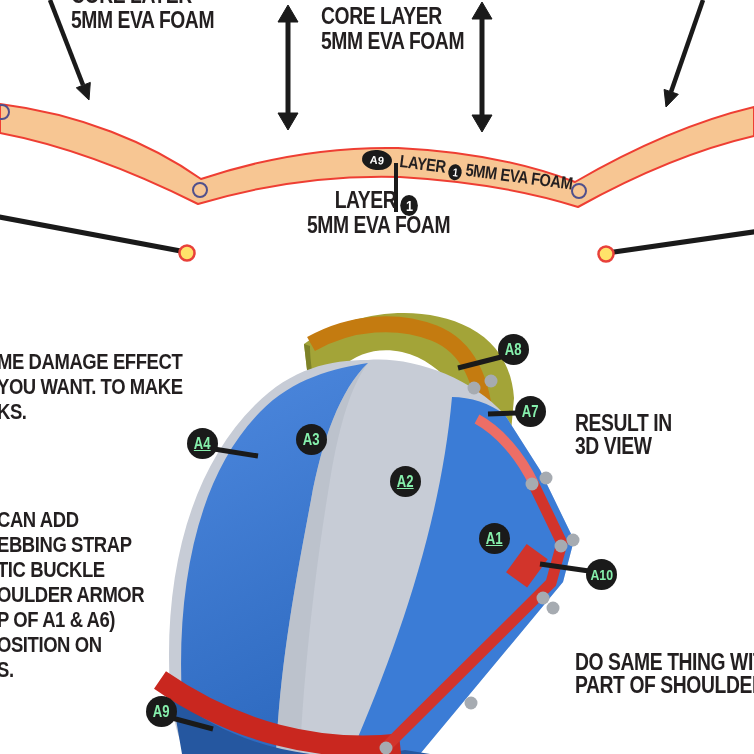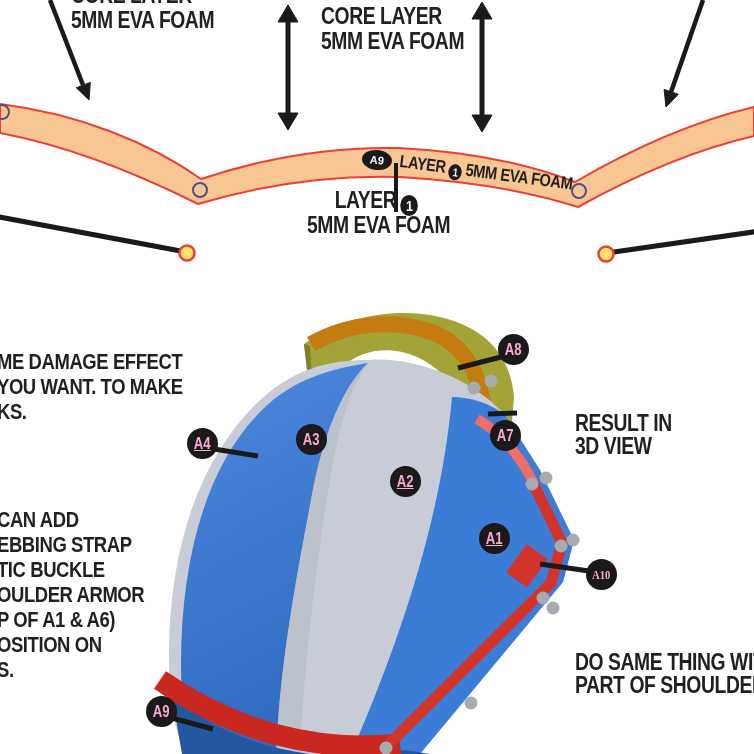--- a/index.html
+++ b/index.html
@@ -5,24 +5,24 @@
   html,body{margin:0;padding:0;background:#fff;}
   body{width:754px;height:754px;position:relative;overflow:hidden;
        font-family:"Liberation Sans","DejaVu Sans",sans-serif;color:#231F20;}
   svg{position:absolute;left:0;top:0;}
   .lbl{position:absolute;font-weight:800;white-space:nowrap;}
   .cond{display:inline-block;transform:scaleX(0.84);transform-origin:0 0;letter-spacing:-0.5px;}
   .big{font-size:23px;line-height:25px;}
   .note{font-size:22px;line-height:25px;}
   .note div{height:25px;}
   .badge{position:absolute;width:31px;height:31px;border-radius:50%;background:#1A1A1A;
-         color:#f9a8d4;display:flex;align-items:center;justify-content:center;
+         color:#86efac;display:flex;align-items:center;justify-content:center;
          font-weight:800;font-size:16px;z-index:5;}
   .badge .t{display:inline-block;transform:scaleX(0.82);}
-  .badge.small-text{font-size:13px;font-family:Liberation Serif, serif;}
+  .badge.small-text{font-size:15px;}
   .badge-ellipse{position:absolute;left:362px;top:150px;width:30px;height:20px;border-radius:50%;
          background:#1A1A1A;color:#fff;display:flex;align-items:center;justify-content:center;
          font-weight:800;font-size:11px;z-index:5;transform:rotate(6deg);}
   .circ-num{display:inline-flex;align-items:center;justify-content:center;
          width:21px;height:21px;border-radius:50%;background:#1A1A1A;color:#fff;
          font-size:15px;font-weight:800;margin:0 5px;position:relative;top:3px;}
   .circ-num.sm{width:16px;height:16px;font-size:11.5px;margin:0 4px;top:2px;}
   .strip-label{position:absolute;left:401px;top:151px;transform:rotate(7.5deg);
          transform-origin:0 0;font-weight:800;font-size:17.5px;white-space:nowrap;z-index:4;}
 </style>
@@ -199,21 +199,21 @@
   </div>
 <div class="badge" style="left:390px;top:466px;text-decoration:underline;">
     <span class="t">A2</span>
   </div>
 <div class="badge" style="left:479px;top:523px;text-decoration:underline;">
     <span class="t">A1</span>
   </div>
 <div class="badge" style="left:498px;top:334px;">
     <span class="t">A8</span>
   </div>
-<div class="badge" style="left:490px;top:396px;margin-top:24px;">
+<div class="badge" style="left:515px;top:396px;">
     <span class="t">A7</span>
   </div>
 <div class="badge small-text" style="left:586px;top:559px;">
     <span class="t">A10</span>
   </div>
 <div class="badge" style="left:146px;top:696px;">
     <span class="t">A9</span>
   </div>
 
 </body></html>

